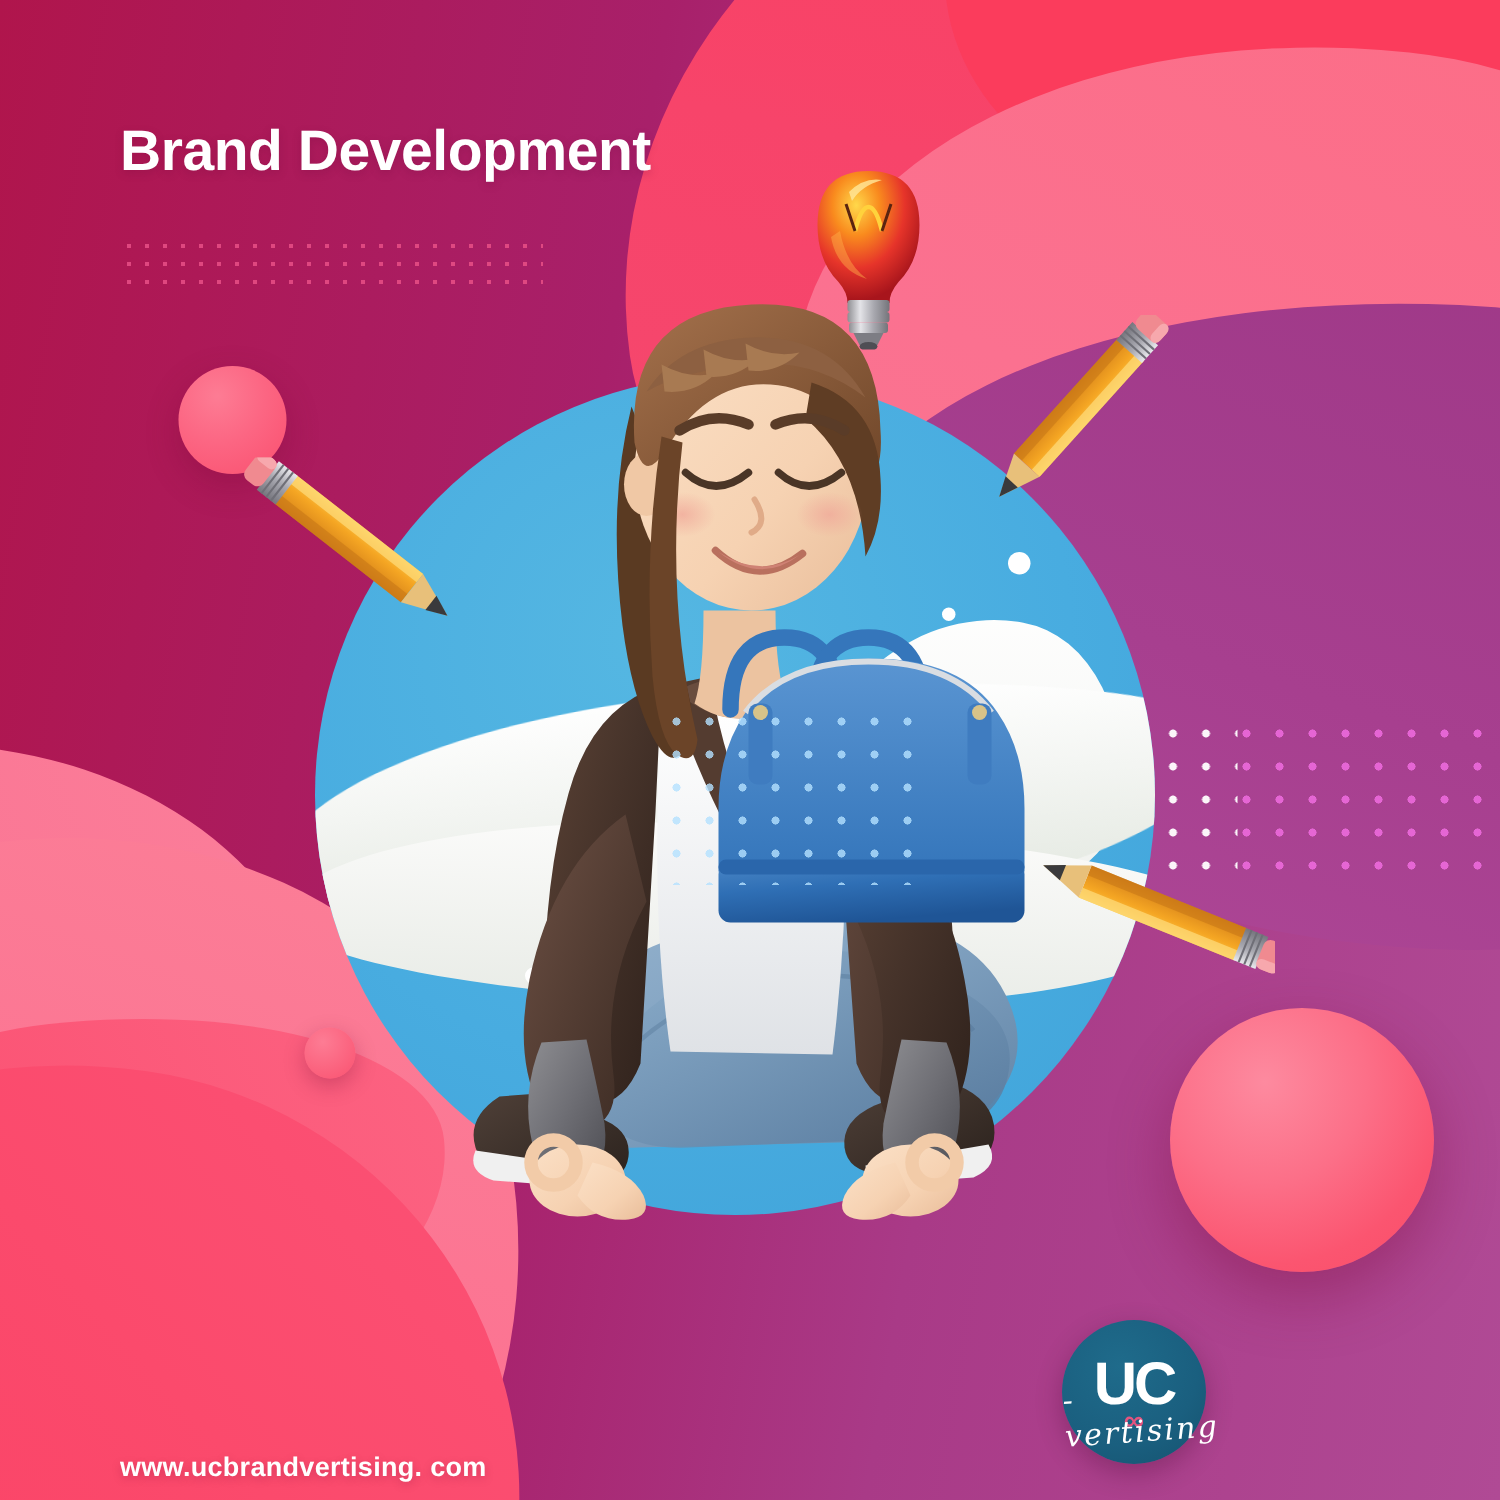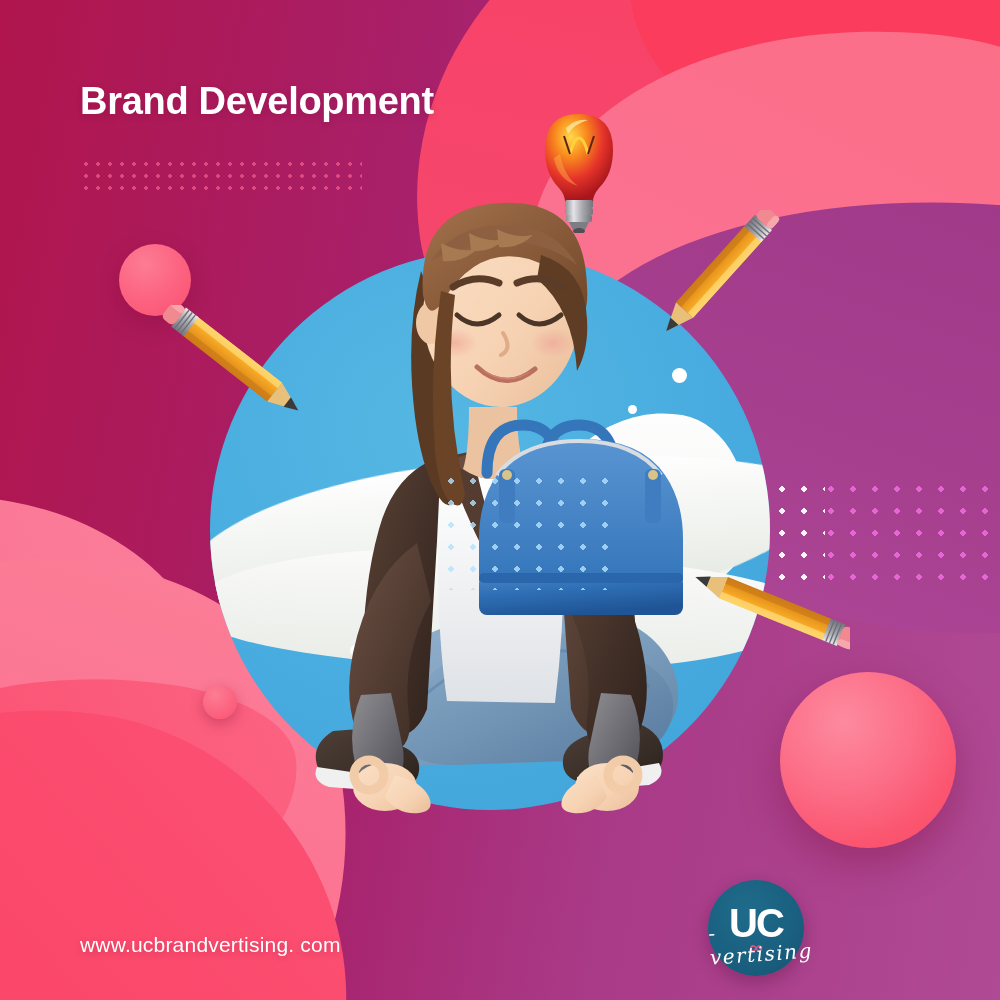--- a/index.html
+++ b/index.html
@@ -207,24 +207,24 @@
     left:80px; top:80px;
     color:#ffffff;
     font-size:38px;
     font-weight:700;
     letter-spacing:-.3px;
     z-index:40;
     text-shadow: 0 2px 6px rgba(110,10,60,.25);
   }
   #url{
     position:absolute;
-    left:80px; top:933px;
+    left:80px; top:968px;
     color:#ffffff;
-    font-size:21px;
-    font-weight:400;
+    font-size:18px;
+    font-weight:700;
     letter-spacing:.2px;
     z-index:40;
     text-shadow: 0 2px 6px rgba(110,10,60,.25);
   }
 
   
   #logo{
     position:absolute;
     left:708px; top:880px;
     width:290px; height:100px;

